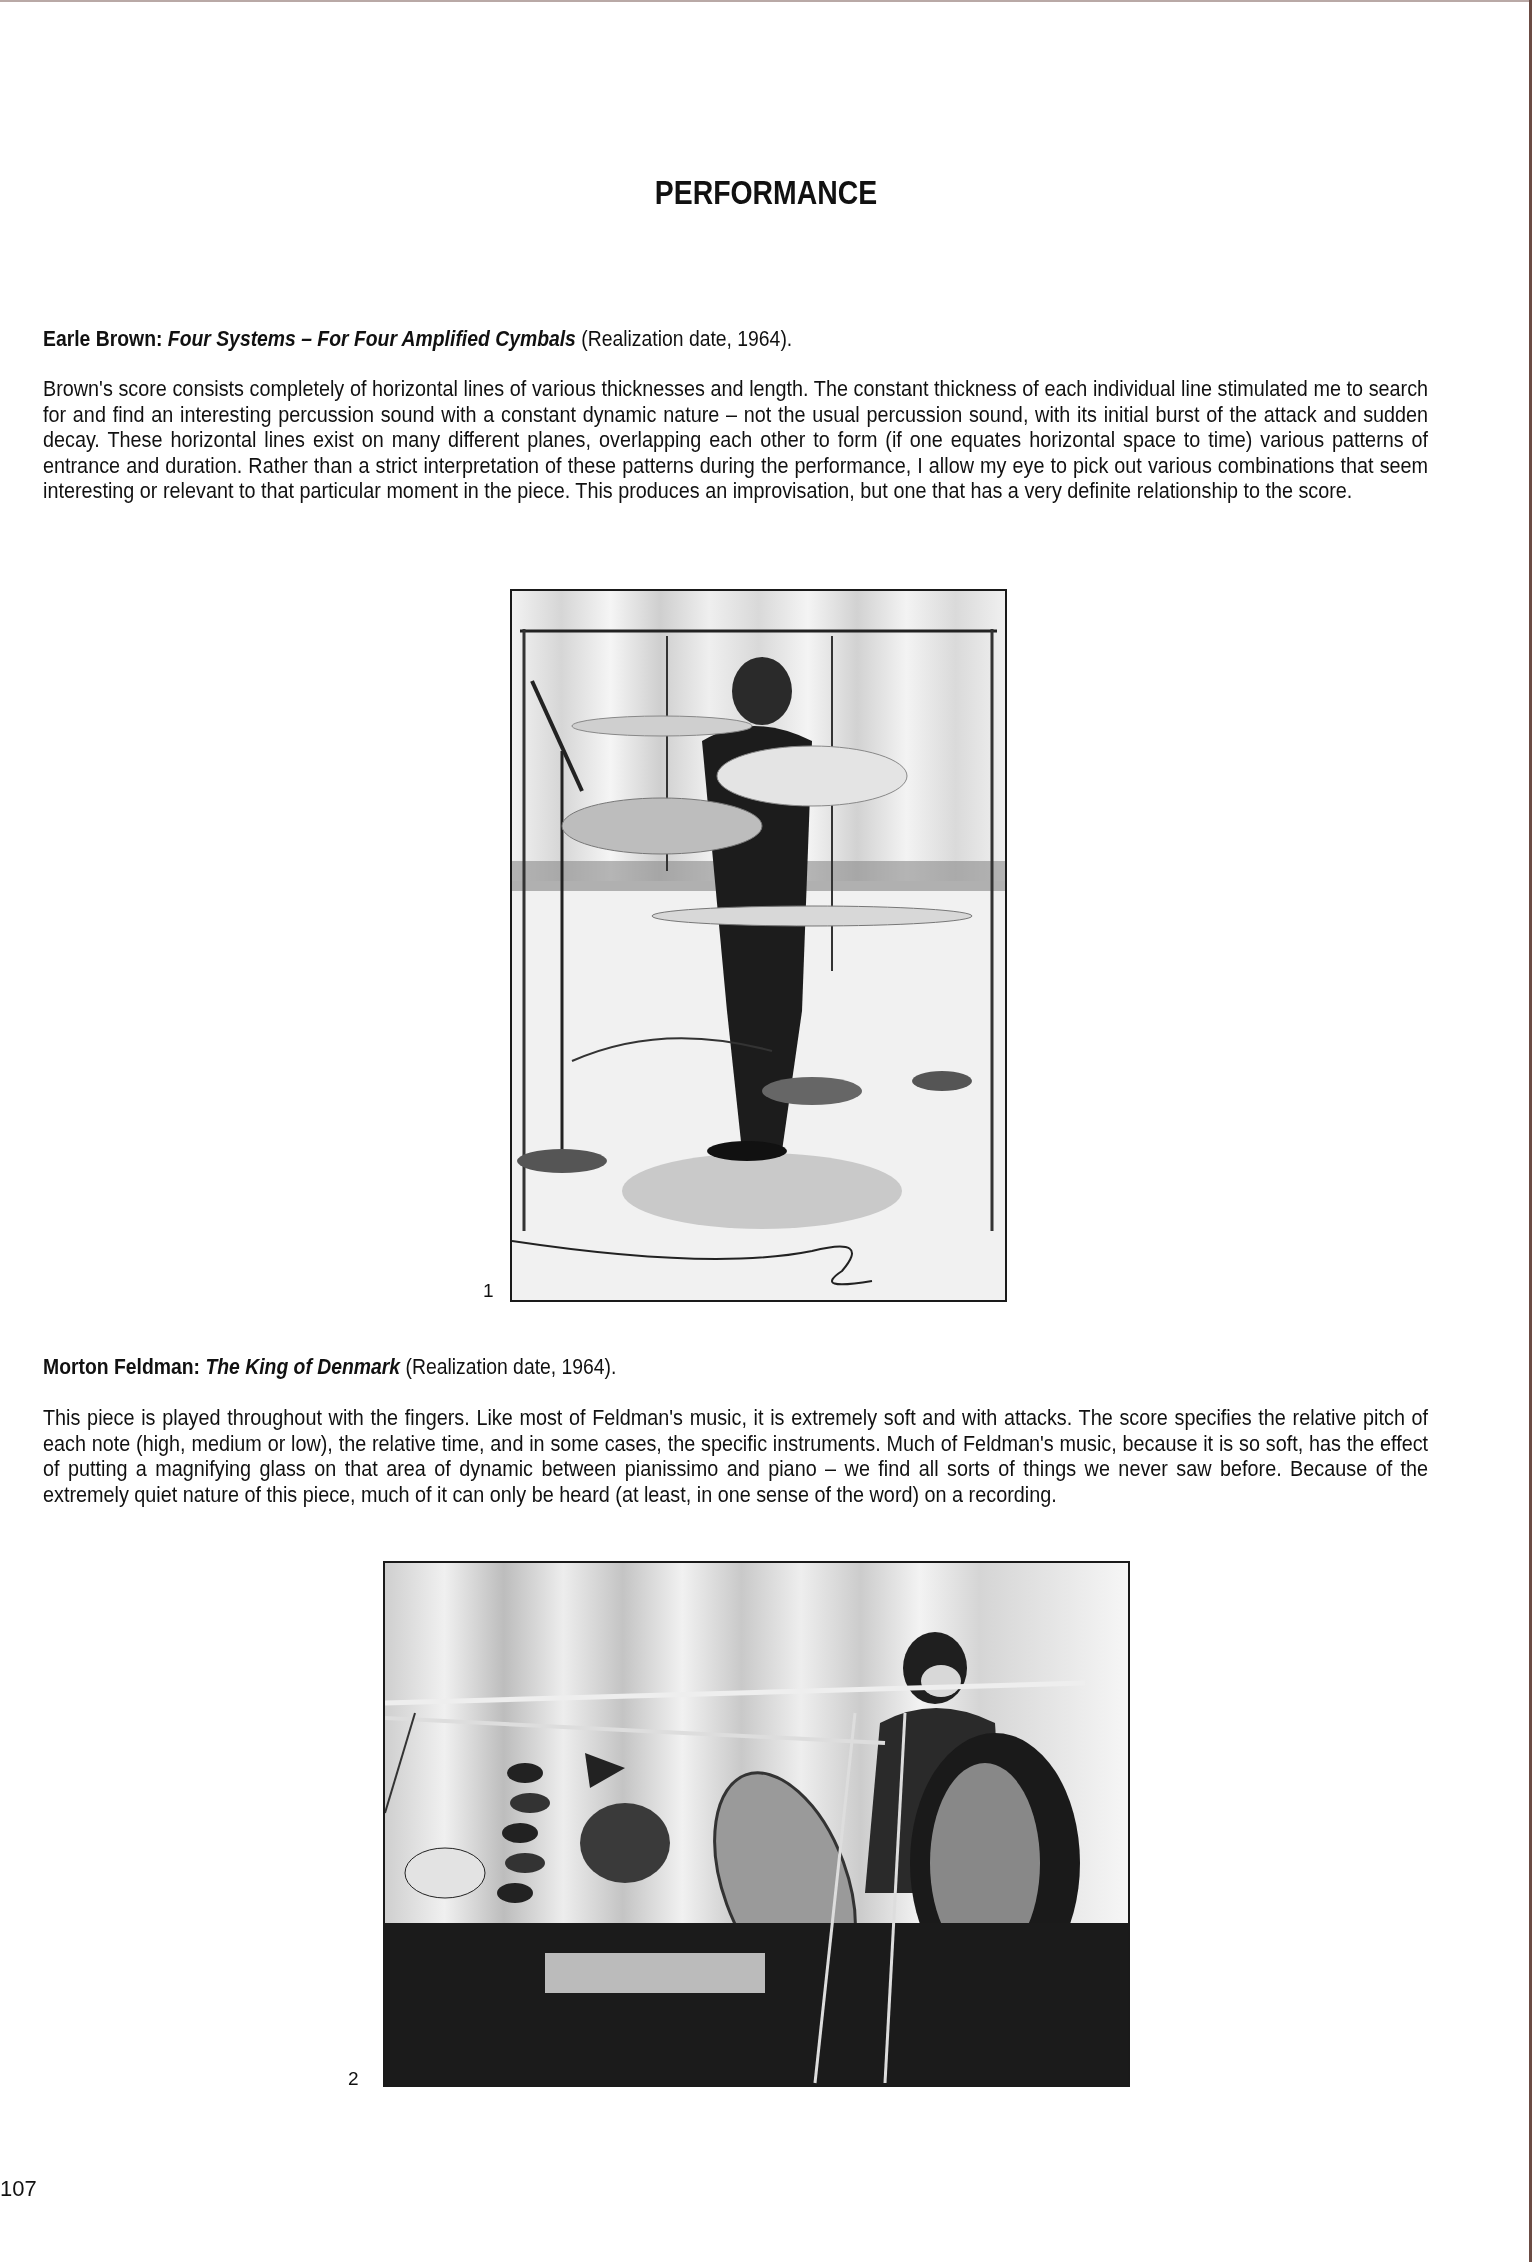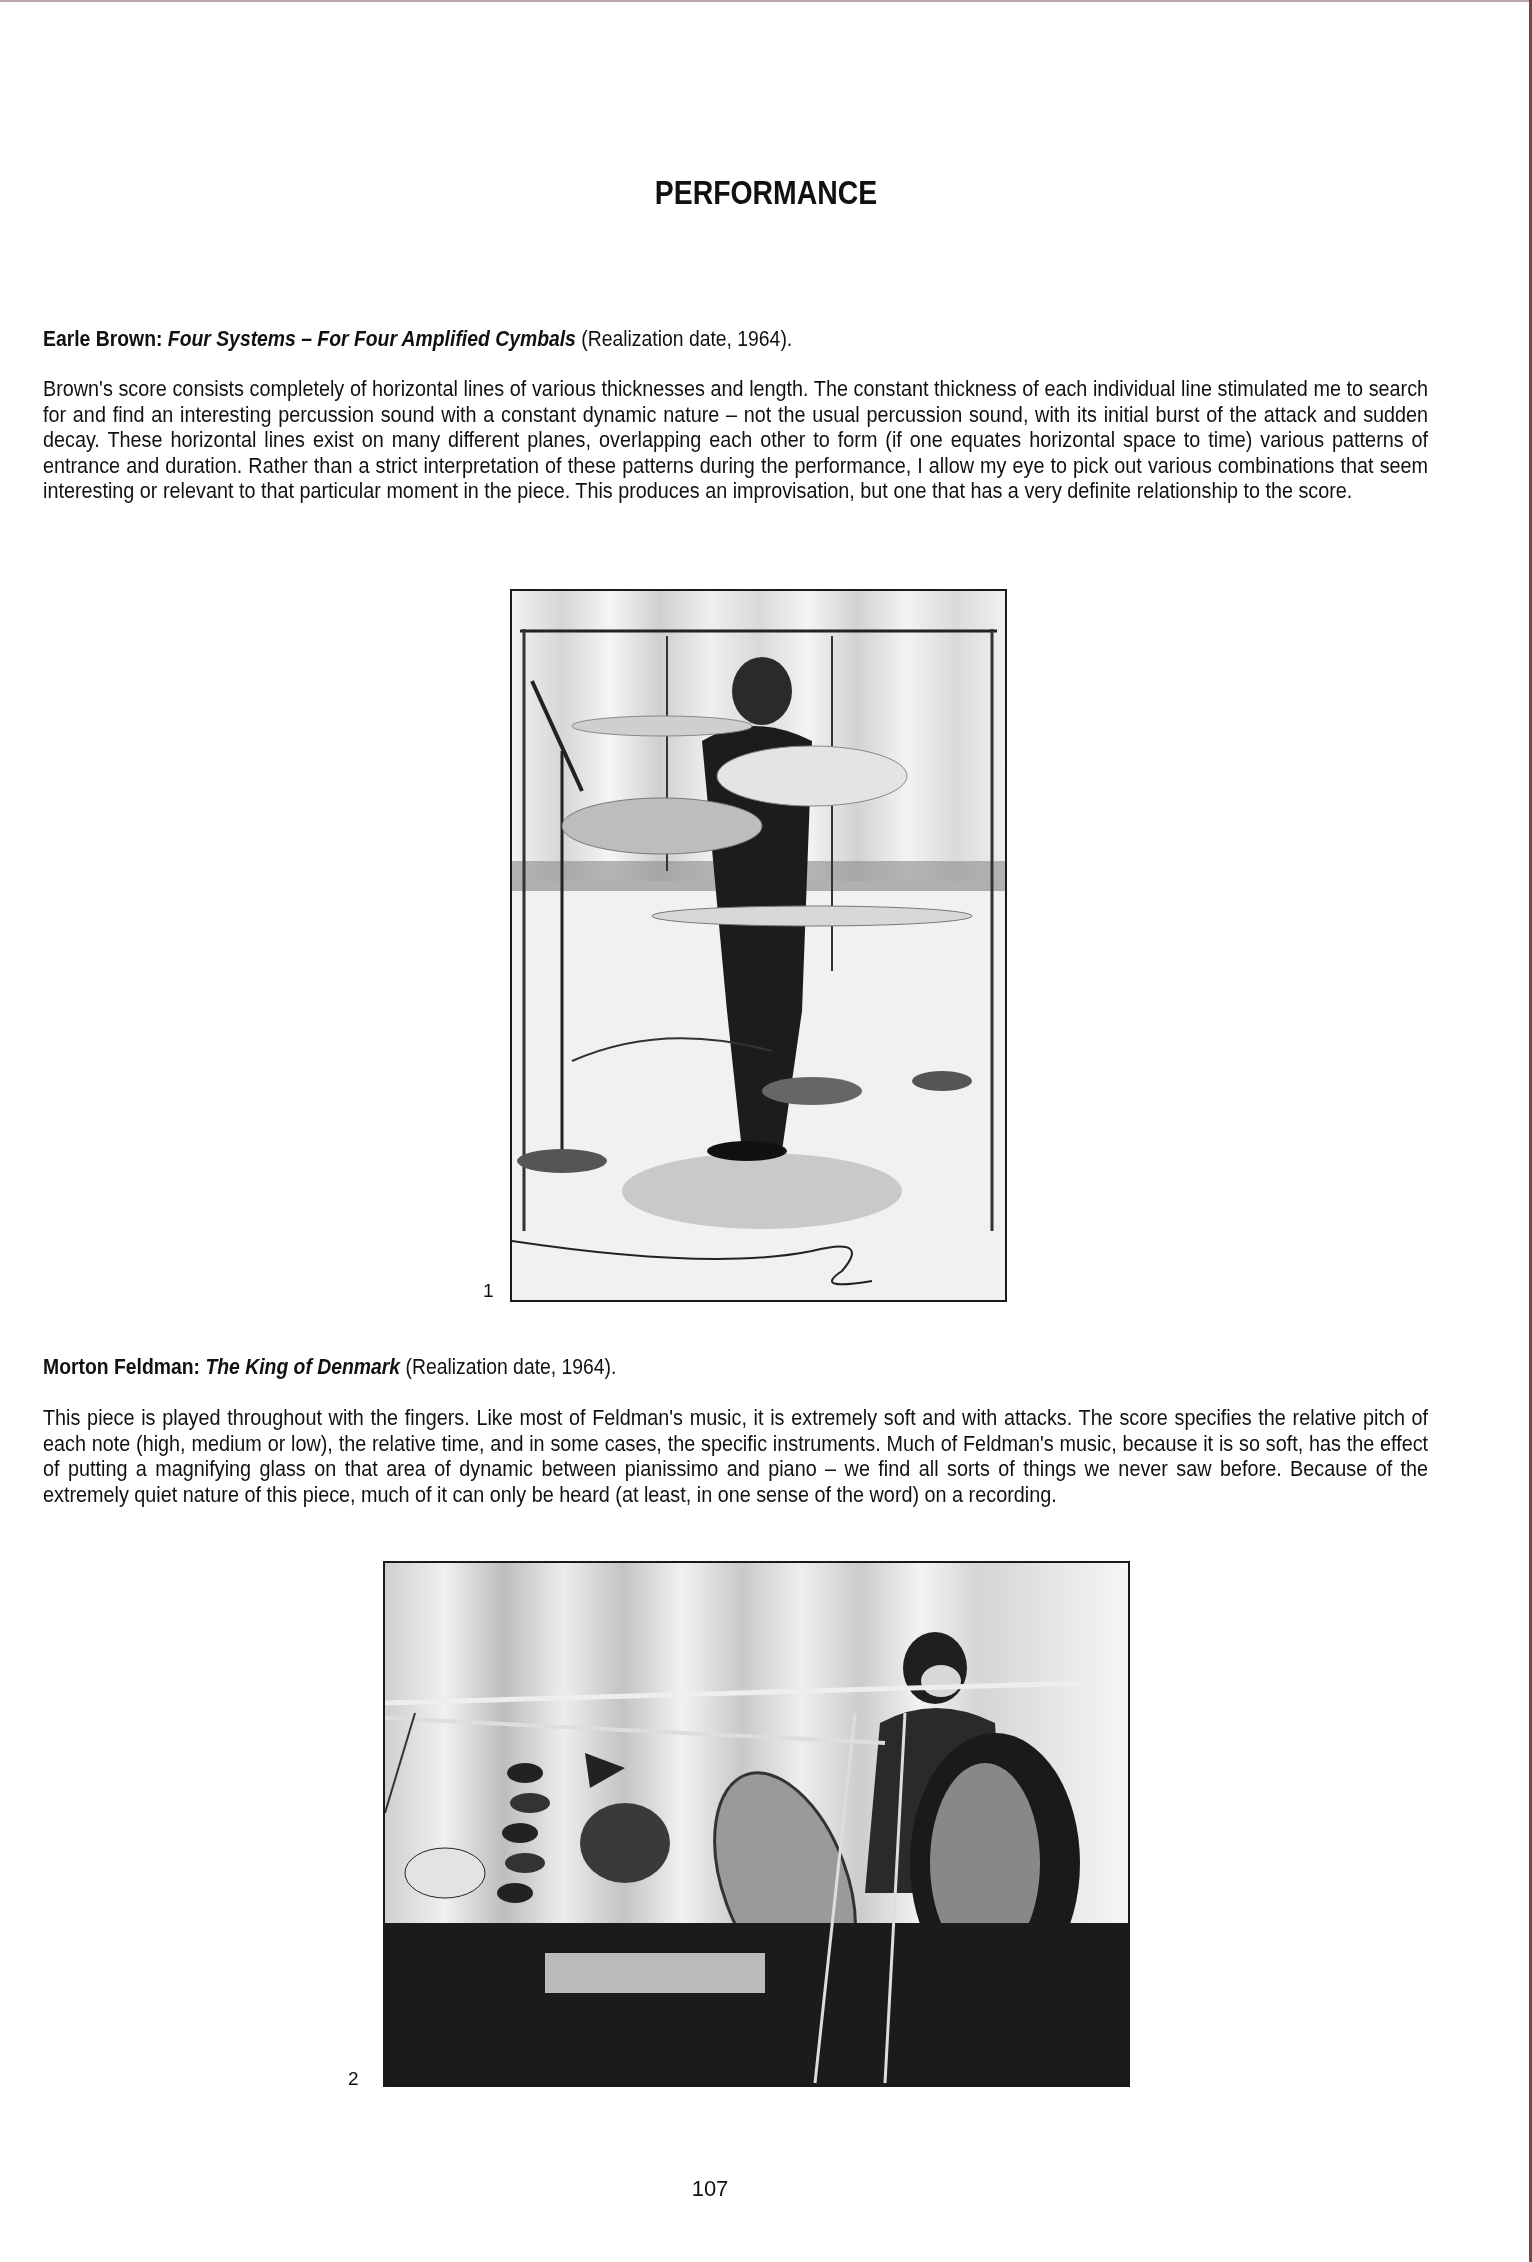--- a/index.html
+++ b/index.html
@@ -47,21 +47,21 @@
     .photo {
       position: absolute;
       border: 2px solid #1a1a1a;
       overflow: hidden;
       background: #e9e9e9;
     }
     .fig-num {
       position: absolute; font-size: 19px;
     }
     .page-number {
-      position: absolute; top: 2176px; left: 0; width: 1420px; text-align: center;
+      position: absolute; top: 2176px; left: 0; width: 1420px; 
       font-size: 22px;
     }
     svg { display: block; }
   </style>
 </head>
 <body>
 
 <div class="page-edge-top"></div>
 <div class="page-edge-right"></div>
 

